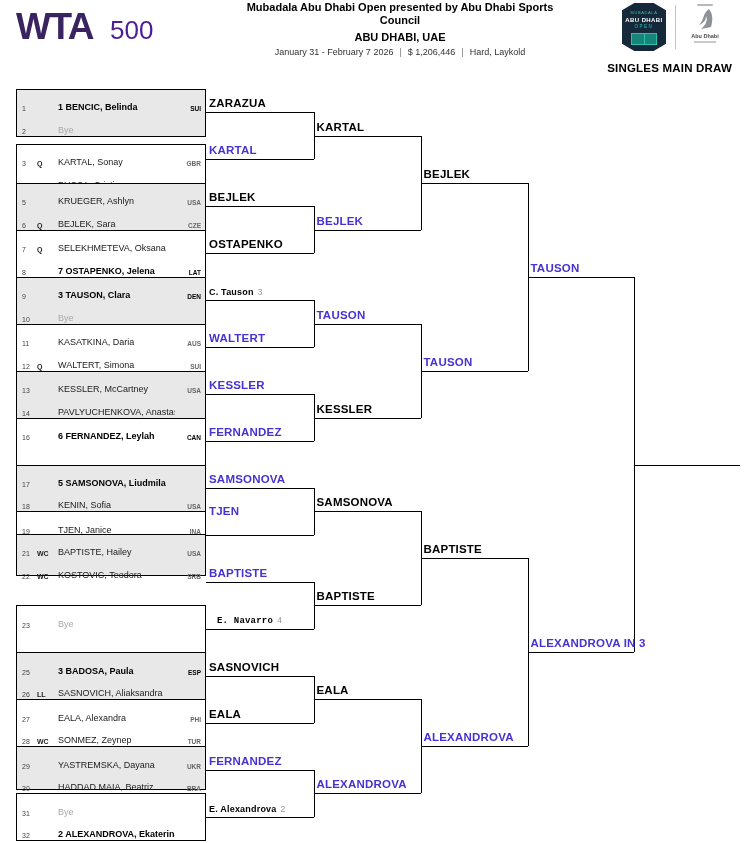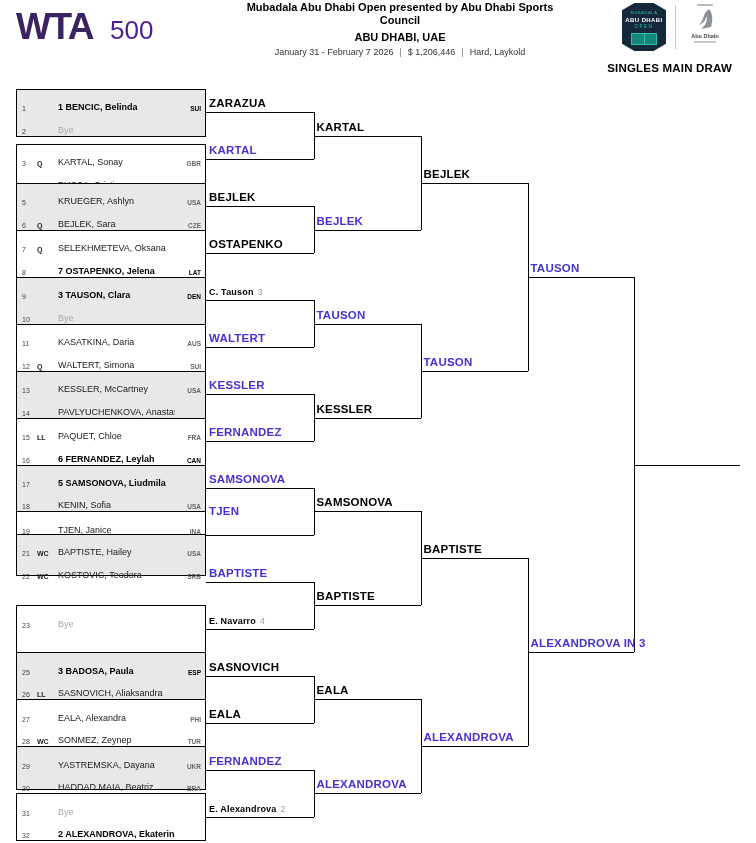--- a/index.html
+++ b/index.html
@@ -185,26 +185,20 @@
           <div class="e-country">USA</div>
         </div>
         <div class="entry-row">
           <div class="e-pos">14</div>
           <div class="e-status"></div>
           <div class="e-name">PAVLYUCHENKOVA, Anastasia</div>
           <div class="e-country"></div>
         </div>
       </div>
       <div class="pair" style="top: 328.57px; height: 47.94px;">
-        <div class="entry-row">
-          <div class="e-pos">15</div>
-          <div class="e-status">LL</div>
-          <div class="e-name">PAQUET, Chloe</div>
-          <div class="e-country">FRA</div>
-        </div>
         <div class="entry-row seeded">
           <div class="e-pos">16</div>
           <div class="e-status"></div>
           <div class="e-name">6 FERNANDEZ, Leylah</div>
           <div class="e-country">CAN</div>
         </div>
       </div>
       <div class="pair shaded" style="top: 375.5px; height: 47.94px;">
         <div class="entry-row seeded">
           <div class="e-pos">17</div>
@@ -336,21 +330,21 @@
       <div class="bn" style="left: 209px; top: 425.04px; color: rgb(70, 50, 210);">FERNANDEZ</div>
       <div class="hl" style="left: 206px; top: 487.97px; width: 107.5px;"></div>
       <div class="bn" style="left: 209px; top: 471.97px; color: rgb(70, 50, 210);">SAMSONOVA</div>
       <div class="hl" style="left: 206px; top: 534.91px; width: 107.5px;"></div>
       <div class="vl" style="left: 313.5px; top: 487.97px; height: 46.94px;"></div>
       <div class="bn" style="left: 209px; top: 504px; color: rgb(70, 50, 210);">TJEN</div>
       <div class="hl" style="left: 206px; top: 581.85px; width: 107.5px;"></div>
       <div class="bn" style="left: 209px; top: 565.85px; color: rgb(70, 50, 210);">BAPTISTE</div>
       <div class="hl" style="left: 206px; top: 628.79px; width: 107.5px;"></div>
       <div class="vl" style="left: 313.5px; top: 581.85px; height: 46.94px;"></div>
-      <div class="bn small" style="left: 209px; top: 615.79px; color: rgb(0, 0, 0);">E. Navarro<span class="seed">4</span></div>
+      <div class="bn small" style="left: 217px; top: 615.79px; color: rgb(0, 0, 0); font-family: Liberation Mono, monospace;">E. Navarro<span class="seed">4</span></div>
       <div class="hl" style="left: 206px; top: 675.73px; width: 107.5px;"></div>
       <div class="bn" style="left: 209px; top: 659.73px; color: rgb(0, 0, 0);">SASNOVICH</div>
       <div class="hl" style="left: 206px; top: 722.66px; width: 107.5px;"></div>
       <div class="vl" style="left: 313.5px; top: 675.73px; height: 46.94px;"></div>
       <div class="bn" style="left: 209px; top: 706.66px; color: rgb(0, 0, 0);">EALA</div>
       <div class="hl" style="left: 206px; top: 769.6px; width: 107.5px;"></div>
       <div class="bn" style="left: 209px; top: 753.6px; color: rgb(70, 50, 210);">FERNANDEZ</div>
       <div class="hl" style="left: 206px; top: 816.54px; width: 107.5px;"></div>
       <div class="vl" style="left: 313.5px; top: 769.6px; height: 46.94px;"></div>
       <div class="bn small" style="left: 209px; top: 803.54px; color: rgb(0, 0, 0);">E. Alexandrova<span class="seed">2</span></div>

